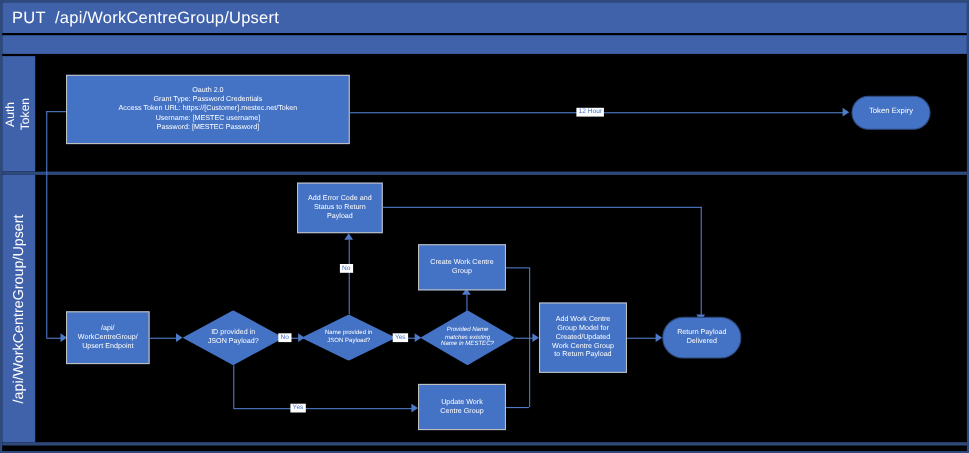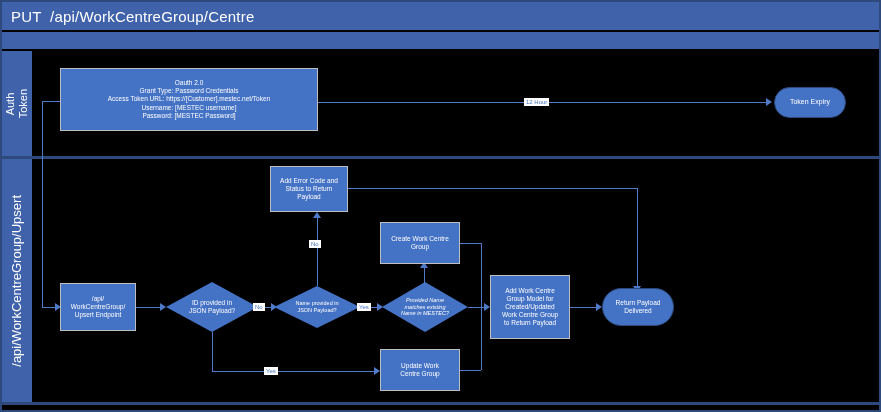--- a/index.html
+++ b/index.html
@@ -48,21 +48,21 @@
 
   .elbl{position:absolute;background:#ffffff;color:#4472c4;font-size:6px;line-height:1;
         padding:1px 2px;white-space:nowrap;}
 </style>
 </head>
 <body>
 
 <div id="canvas">
 
   <div class="title-bar">
-    <span class="t">PUT  /api/WorkCentreGroup/Centre</span>
+    <span class="t">PUT  /api/WorkCentreGroup/Upsert</span>
   </div>
   <div class="sub-bar"></div>
 
   <div class="lane-head" id="lane-auth">
     <span class="lbl">Auth
 Token</span>
   </div>
   <div class="lane-sep" style="top:156px"></div>
   <div class="lane-head" id="lane-api">
     <span class="lbl">/api/WorkCentreGroup/Upsert</span>

